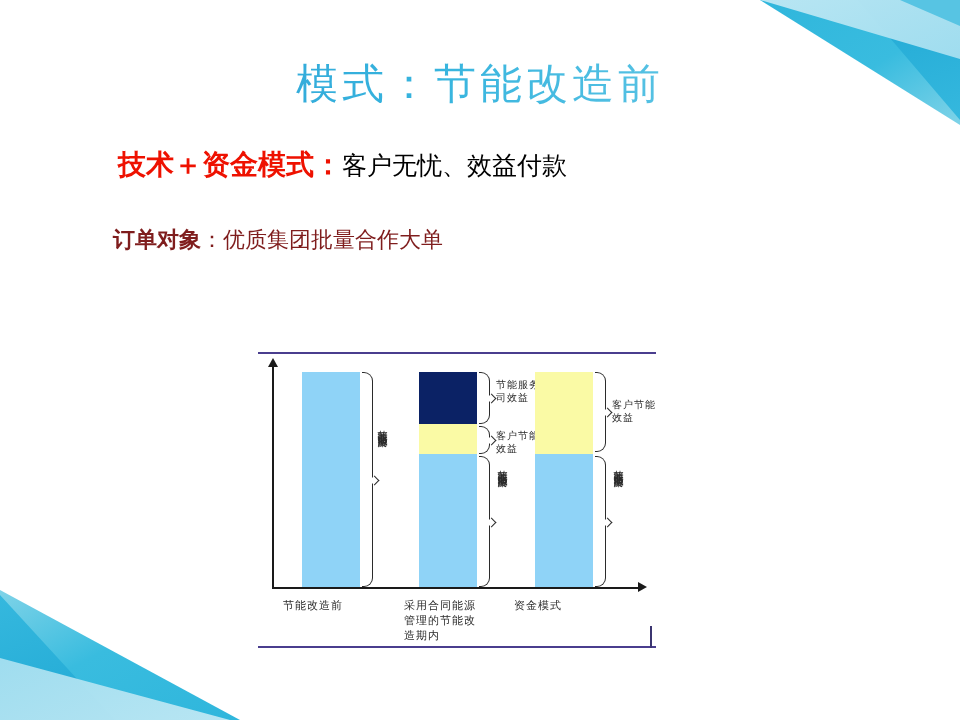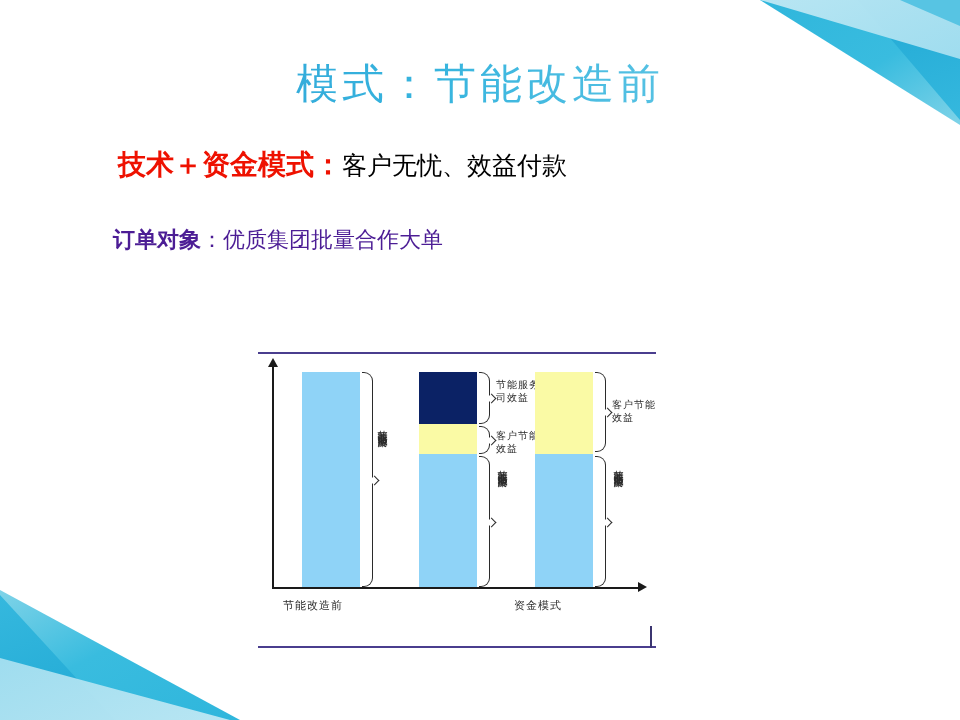--- a/index.html
+++ b/index.html
@@ -44,21 +44,21 @@
     font-family:"DejaVu Serif","Liberation Serif",serif;
     background:linear-gradient(to right,#2E9BD4 0%,#36B4DE 45%,#7ED2EA 100%);
     -webkit-background-clip:text;background-clip:text;color:transparent;
     -webkit-text-fill-color:transparent;
     white-space:nowrap;
   }
   .subtitle{position:absolute;left:118px;top:146px;white-space:nowrap;}
   .subtitle .red{color:#EE1100;font-weight:bold;font-size:28px;margin-top:37px;}
   .subtitle .blk{color:#000;font-size:25px;}
 
-  .bullet{position:absolute;white-space:nowrap;color:#4c1d95;}
+  .bullet{position:absolute;white-space:nowrap;color:#7f1d1d;}
   .bullet .lbl{font-weight:bold;font-size:22px;}
   .bullet .val{font-size:22px;}
   #b1{left:113px;top:225px;}
   #b2{left:120px;top:274px;}
 
   
   .chart{position:absolute;left:258px;top:350px;width:400px;height:300px;}
   .rule-top{position:absolute;left:0;top:2px;width:398px;height:2px;background:#4A3E8E;}
   .rule-bot{position:absolute;left:0;top:296px;width:398px;height:2px;background:#4A3E8E;}
   .rule-tick{position:absolute;left:392px;top:276px;width:2px;height:22px;background:#3B3570;}
@@ -153,16 +153,17 @@
       <div class="seg yellow" style="top:0;height:82px;"></div>
       <div class="seg blue" style="top:82px;height:133px;"></div>
     </div>
     <div class="brace" style="left:337px;top:22px;height:80px;"></div>
     <div class="brace" style="left:337px;top:106px;height:131px;"></div>
 
     <div class="hlabel" style="left:354px;top:48px;width:48px;">客户节能效益</div>
     <div class="vlabel" style="left:354px;top:112px;">节能改造后能源费用</div>
 
     <div class="xlabel" style="left:25px;top:248px;width:100px;">节能改造前</div>
+    <div class="xlabel" style="left:146px;top:248px;width:78px;">采用合同能源管理的节能改造期内</div>
     <div class="xlabel" style="left:256px;top:248px;width:90px;">资金模式</div>
 
   </div>
 </div>
 
 </body></html>

